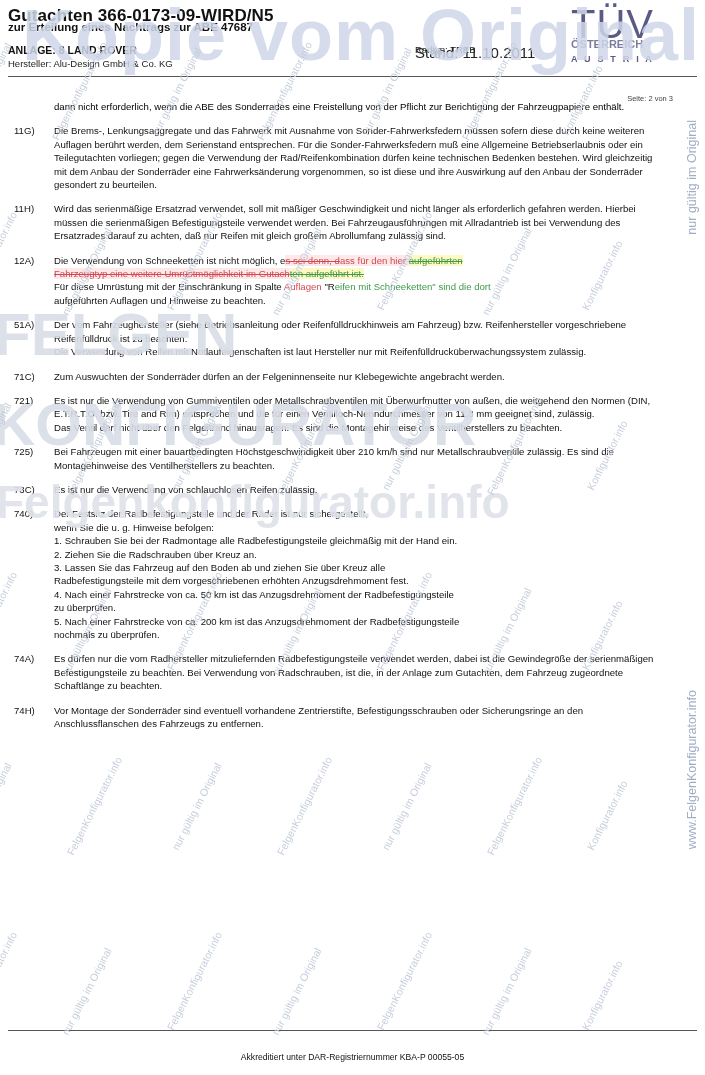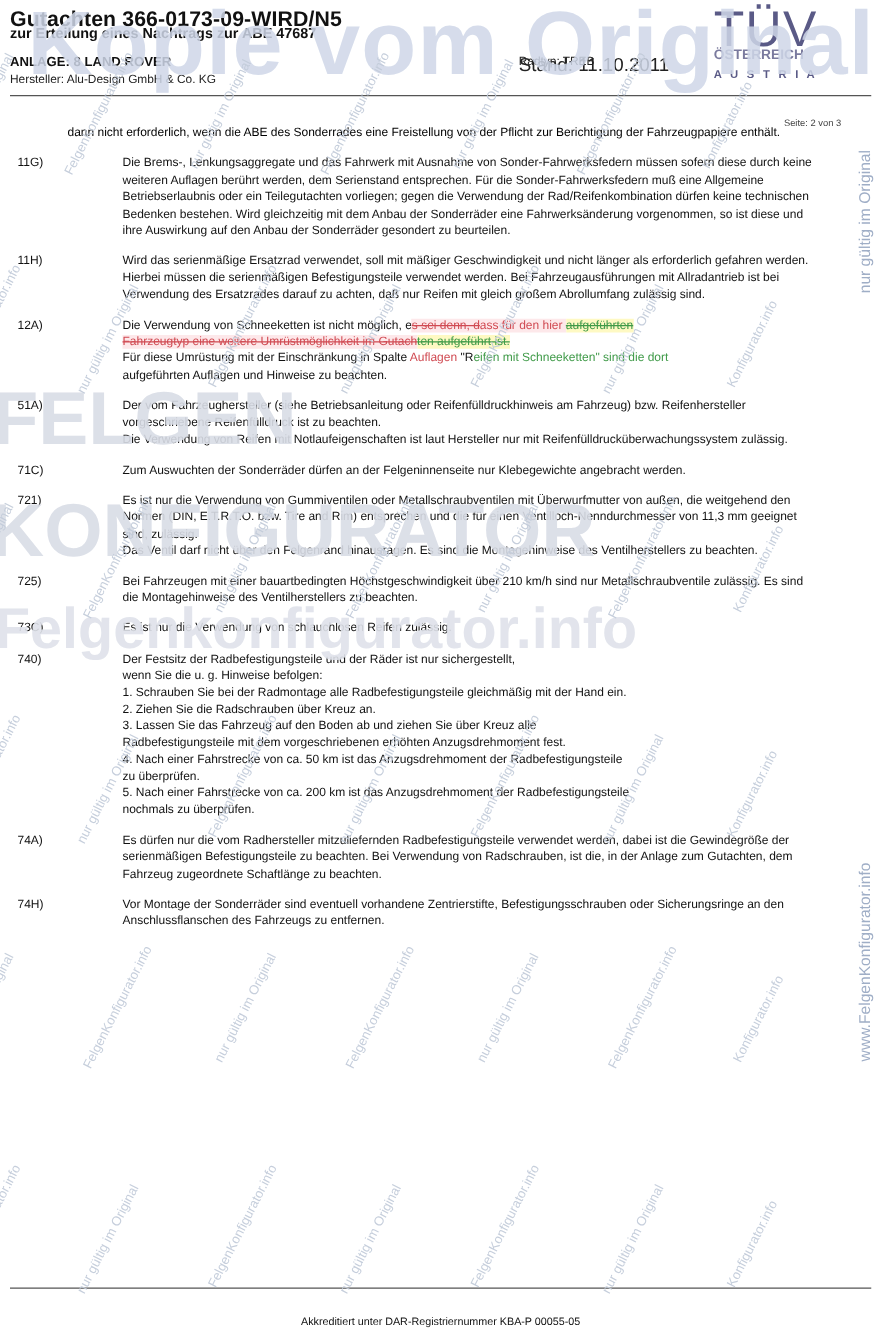--- a/index.html
+++ b/index.html
@@ -125,21 +125,20 @@
     position: absolute;
     left: 0; top: 100px;
     width: 705px;
   }
   .clause {
     position: relative;
     margin: 0 0 11px 0;
     padding: 0 48px 0 10px;
     display: flex;
     align-items: flex-start;
-    gap: 44px;
   }
   .clause-num {
     flex: 0 0 44px;
     font-size: 9.6px;
     line-height: 13.4px;
     color: #111;
     padding-left: 4px;
     box-sizing: border-box;
   }
   .clause-body {

